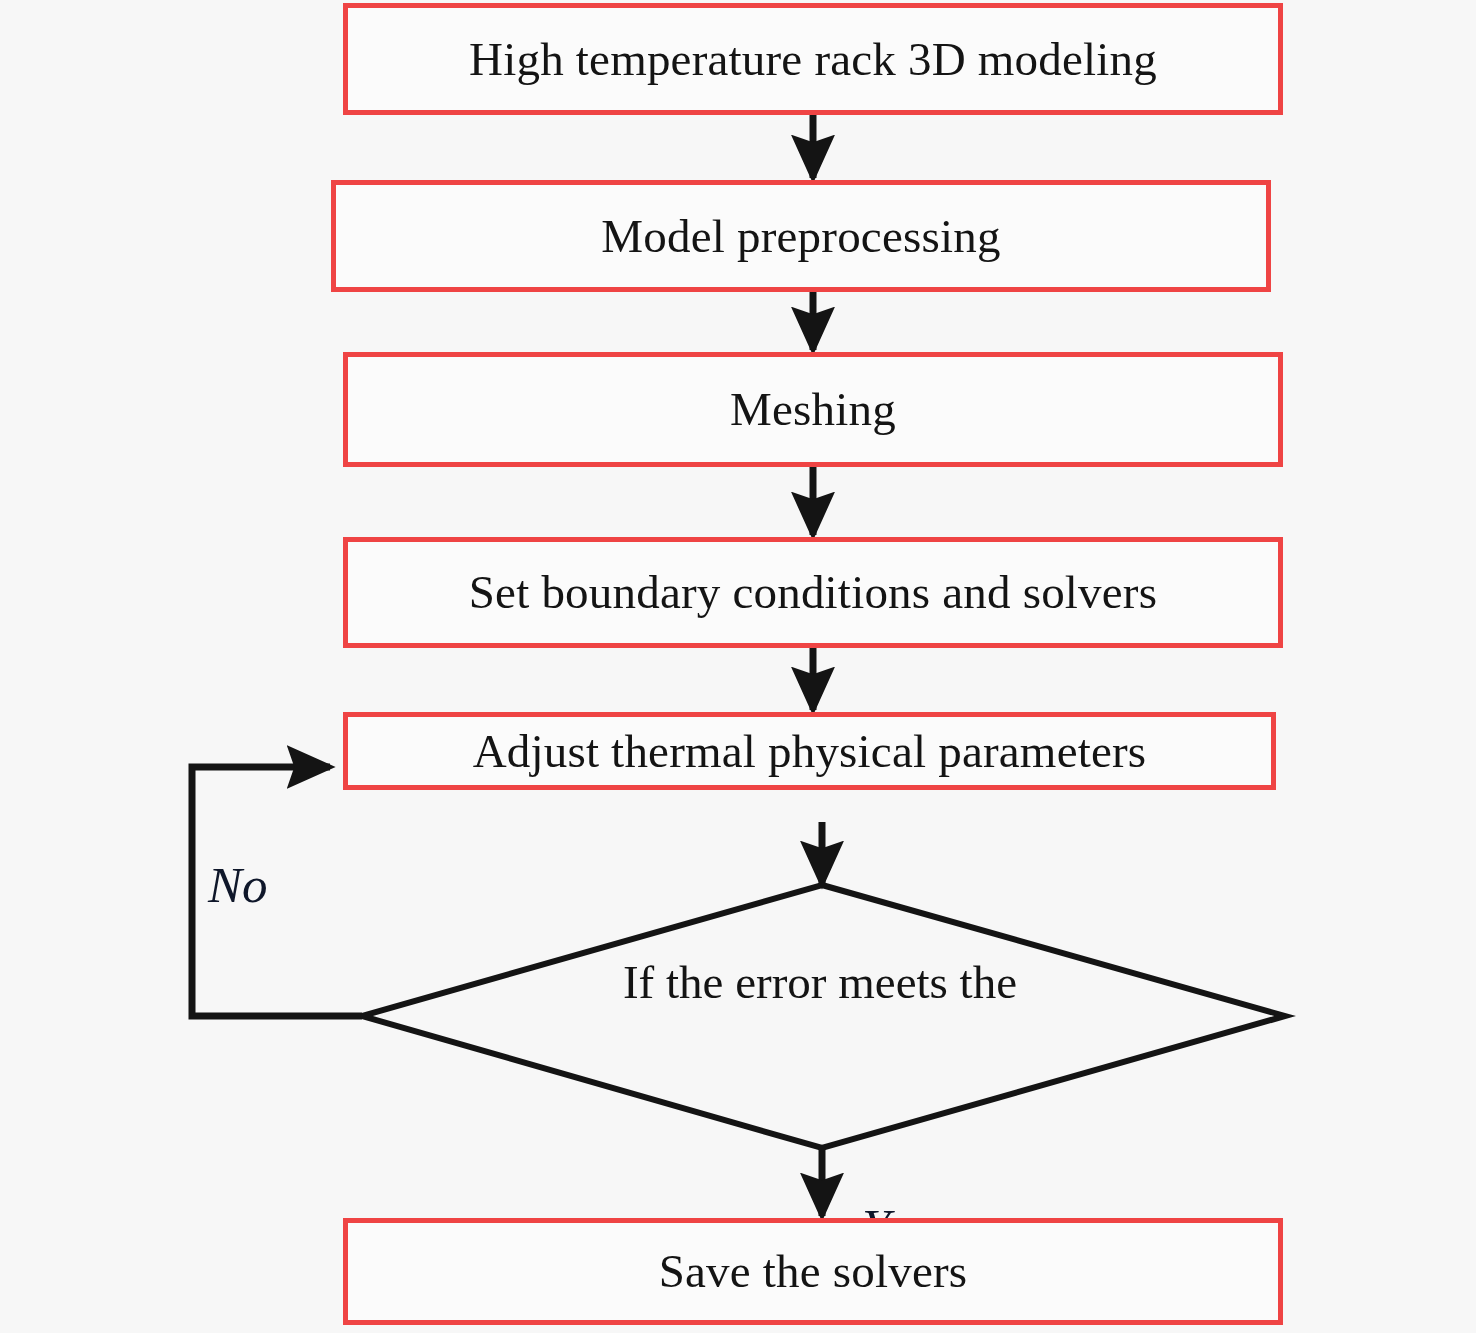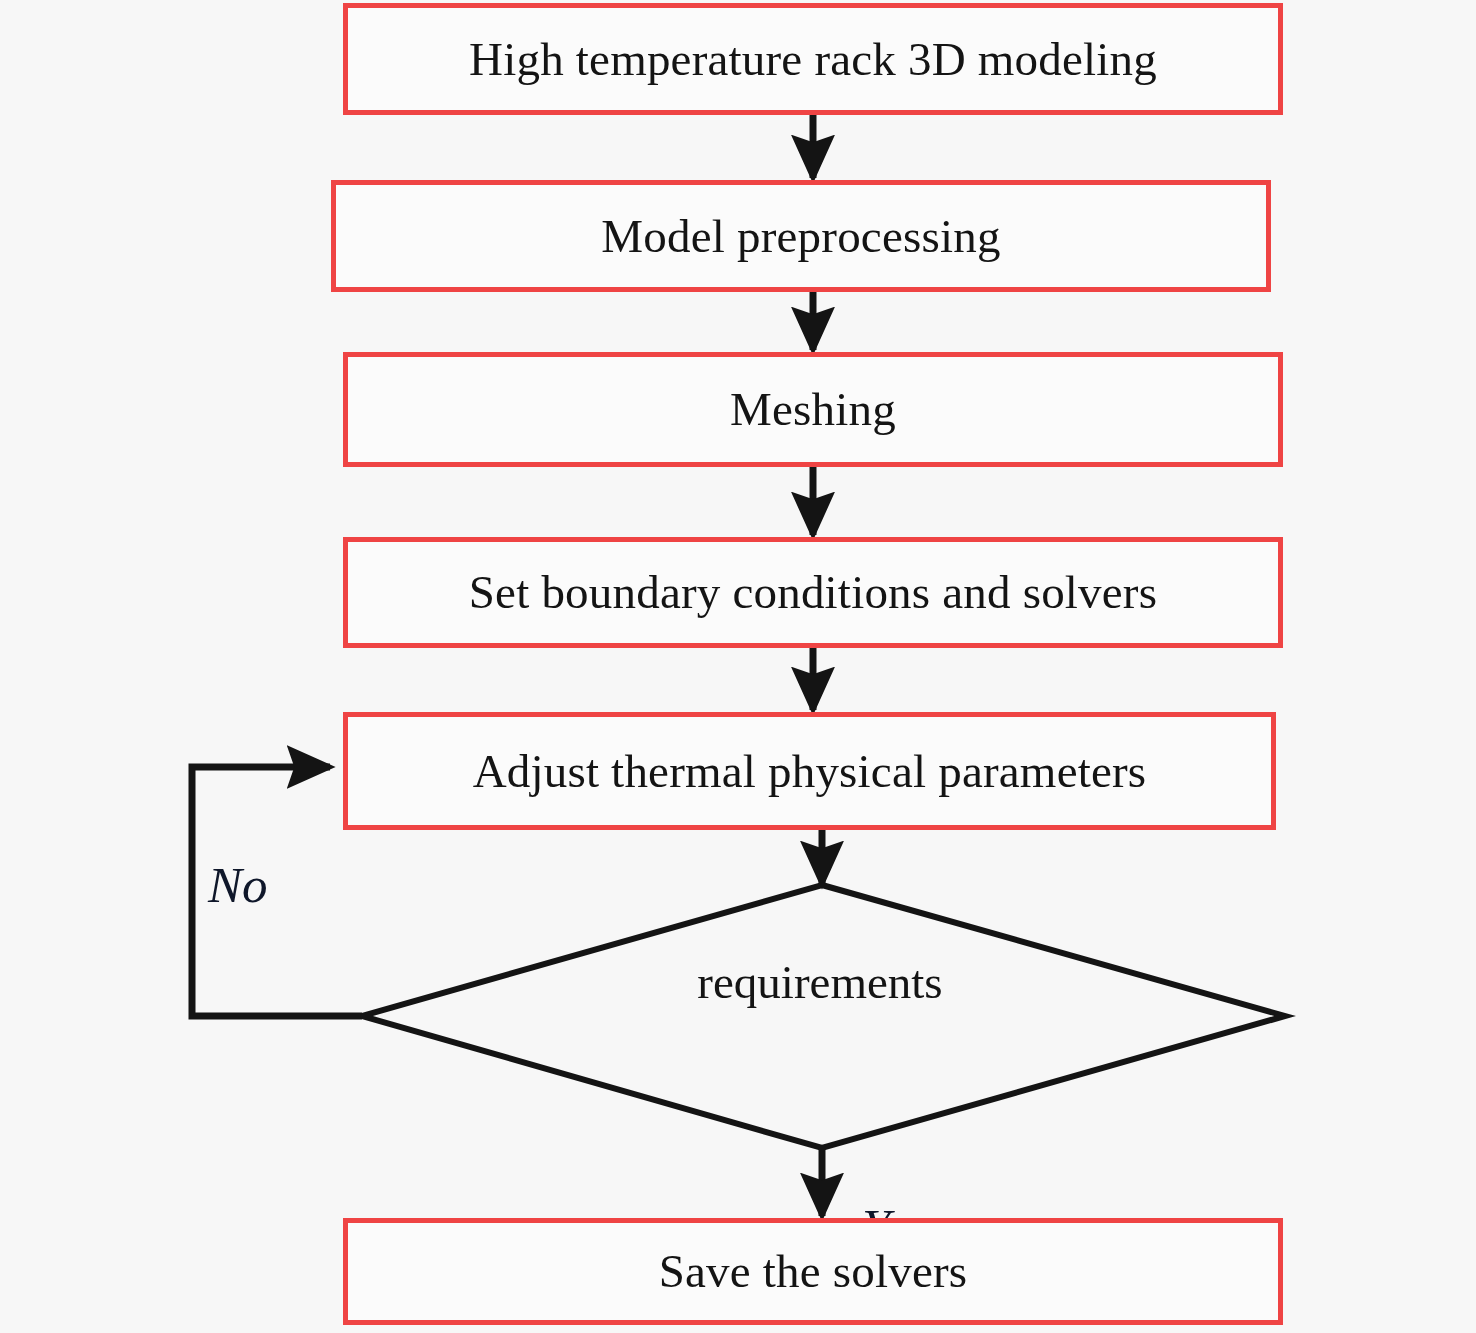--- a/index.html
+++ b/index.html
@@ -94,26 +94,26 @@
 </div>
 
 <div class="node-box" style="left:343px; top:352px; width:940px; height:115px;font-family:Liberation Serif, serif;">
   <span class="node-label">Meshing</span>
 </div>
 
 <div class="node-box" style="left:343px; top:537px; width:940px; height:111px;">
   <span class="node-label">Set boundary conditions and solvers</span>
 </div>
 
-<div class="node-box" style="left:343px; top:712px; width:933px; height:118px;">
+<div class="node-box" style="left:343px; top:712px; width:933px; height:78px;">
   <span class="node-label">Adjust thermal physical parameters</span>
 </div>
 
 <div class="decision-label">
-  <div>requirements</div>
+  <div>If the error meets the</div>
 </div>
 
 <div class="edge-label" id="label-no">No</div>
 <div class="edge-label" id="label-yes">Yes</div>
 
 <div class="node-box" style="left:343px; top:1218px; width:940px; height:107px;">
   <span class="node-label">Save the solvers</span>
 </div>
 
 </body></html>

